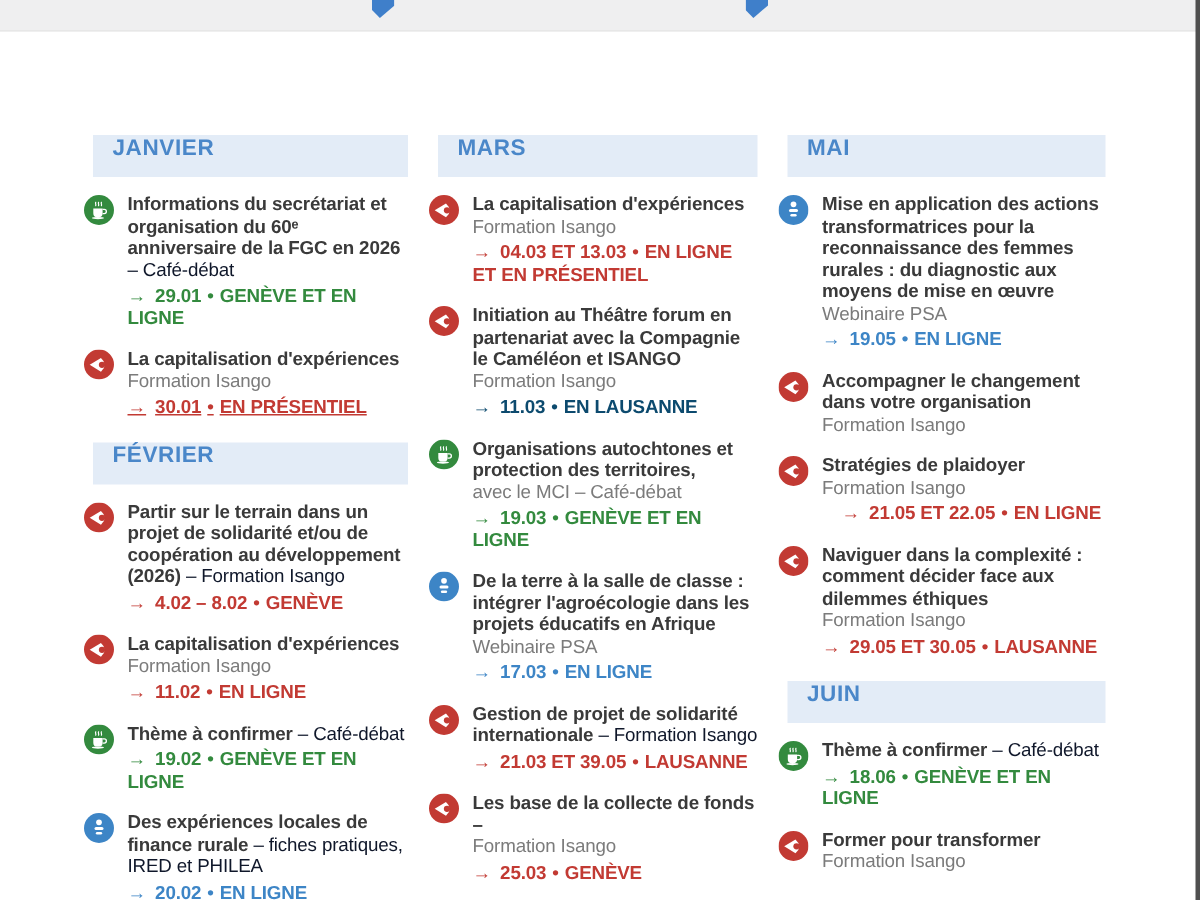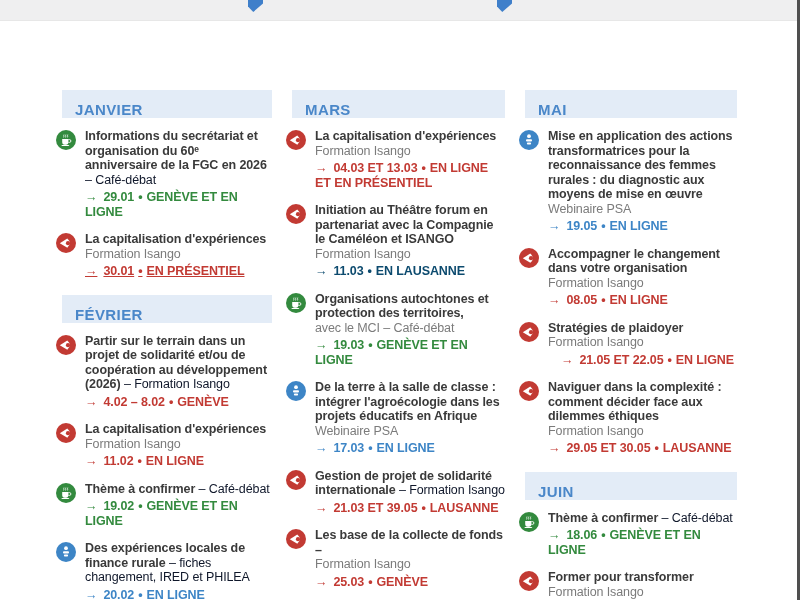--- a/index.html
+++ b/index.html
@@ -14,21 +14,21 @@
     clip-path:polygon(0 0, 100% 0, 100% 30%, 35% 100%, 0 55%); }
   .edge { position:absolute; top:0; right:0; width:3px; height:600px; background:#4f4f4f; }
 
   .col { position:absolute; top:90px; }
   .col1 { left:56px; width:216px; }
   .col2 { left:286px; width:219px; }
   .col3 { left:519px; width:218px; }
 
   .section.mt { margin-top:16px; }
   .monthband { height:28px; background:#e3ecf7; margin-left:6px;
-    display:flex; align-items:flex-end; padding-left:13px; margin-bottom:11px; }
+    display:flex; align-items:flex-start; padding-left:13px; margin-bottom:11px; }
   .monthband span { font-weight:bold; font-size:15px; color:#4a87c9;
     letter-spacing:0.4px; }
 
   .event { display:flex; gap:9px; margin-bottom:13px; }
   .evicon { flex:0 0 20px; width:20px; height:20px; margin-top:1px; }
   .evicon svg { display:block; width:20px; height:20px; }
   .evbody { flex:1; font-size:12.5px; line-height:14.5px; letter-spacing:-0.1px; }
   .evtitle { font-weight:bold; color:#3a3a3a; }
   .evsuffix { font-weight:normal; color:#0f172a; }
   .evsub { font-weight:normal; color:#7b7b7b; }
@@ -128,21 +128,21 @@
       <div class="event">
         <span class="evicon">
           <svg viewBox="0 0 20 20">
             <circle cx="10" cy="10" r="10" fill="#3d85c6"></circle>
             <circle cx="10" cy="6.2" r="1.9" fill="#fff"></circle>
             <rect x="7" y="9.3" width="6" height="2.1" rx="1" fill="#fff"></rect>
             <rect x="7.9" y="12.6" width="4.2" height="1.8" rx="0.9" fill="#fff"></rect>
           </svg>
         </span>
         <div class="evbody">
-          <p class="evtitle"><span>Des expériences locales de finance rurale</span> <span class="evsuffix">– fiches changement, IRED et PHILEA</span></p>
+          <p class="evtitle"><span>Des expériences locales de finance rurale</span> <span class="evsuffix">– fiches pratiques, IRED et PHILEA</span></p>
           <p class="evdate" style="color: rgb(61, 133, 198);"><span class="arrow">→</span><span>20.02</span><span class="bullet">•</span><span>EN LIGNE</span></p>
         </div>
       </div>
     </div>
   </div>
 <div class="col col2">
     <div class="section">
       <div class="monthband">
         <span>MARS</span>
       </div>
@@ -258,21 +258,20 @@
         <span class="evicon">
           <svg viewBox="0 0 20 20">
             <circle cx="10" cy="10" r="10" fill="#c23a33"></circle>
             <path d="M3.8 10.2 L11.3 5.6 Q16.4 10.2 11.3 14.8 Z" fill="#fff"></path>
             <circle cx="12" cy="10.2" r="2.1" fill="#c23a33"></circle>
           </svg>
         </span>
         <div class="evbody">
           <p class="evtitle"><span>Accompagner le changement dans votre organisation</span></p>
           <p class="evsub">Formation Isango</p>
-          <p class="evdate" style="color: rgb(194, 58, 51);"><span class="arrow">→</span><span>08.05</span><span class="bullet">•</span><span>EN LIGNE</span></p>
         </div>
       </div>
       <div class="event">
         <span class="evicon">
           <svg viewBox="0 0 20 20">
             <circle cx="10" cy="10" r="10" fill="#c23a33"></circle>
             <path d="M3.8 10.2 L11.3 5.6 Q16.4 10.2 11.3 14.8 Z" fill="#fff"></path>
             <circle cx="12" cy="10.2" r="2.1" fill="#c23a33"></circle>
           </svg>
         </span>

